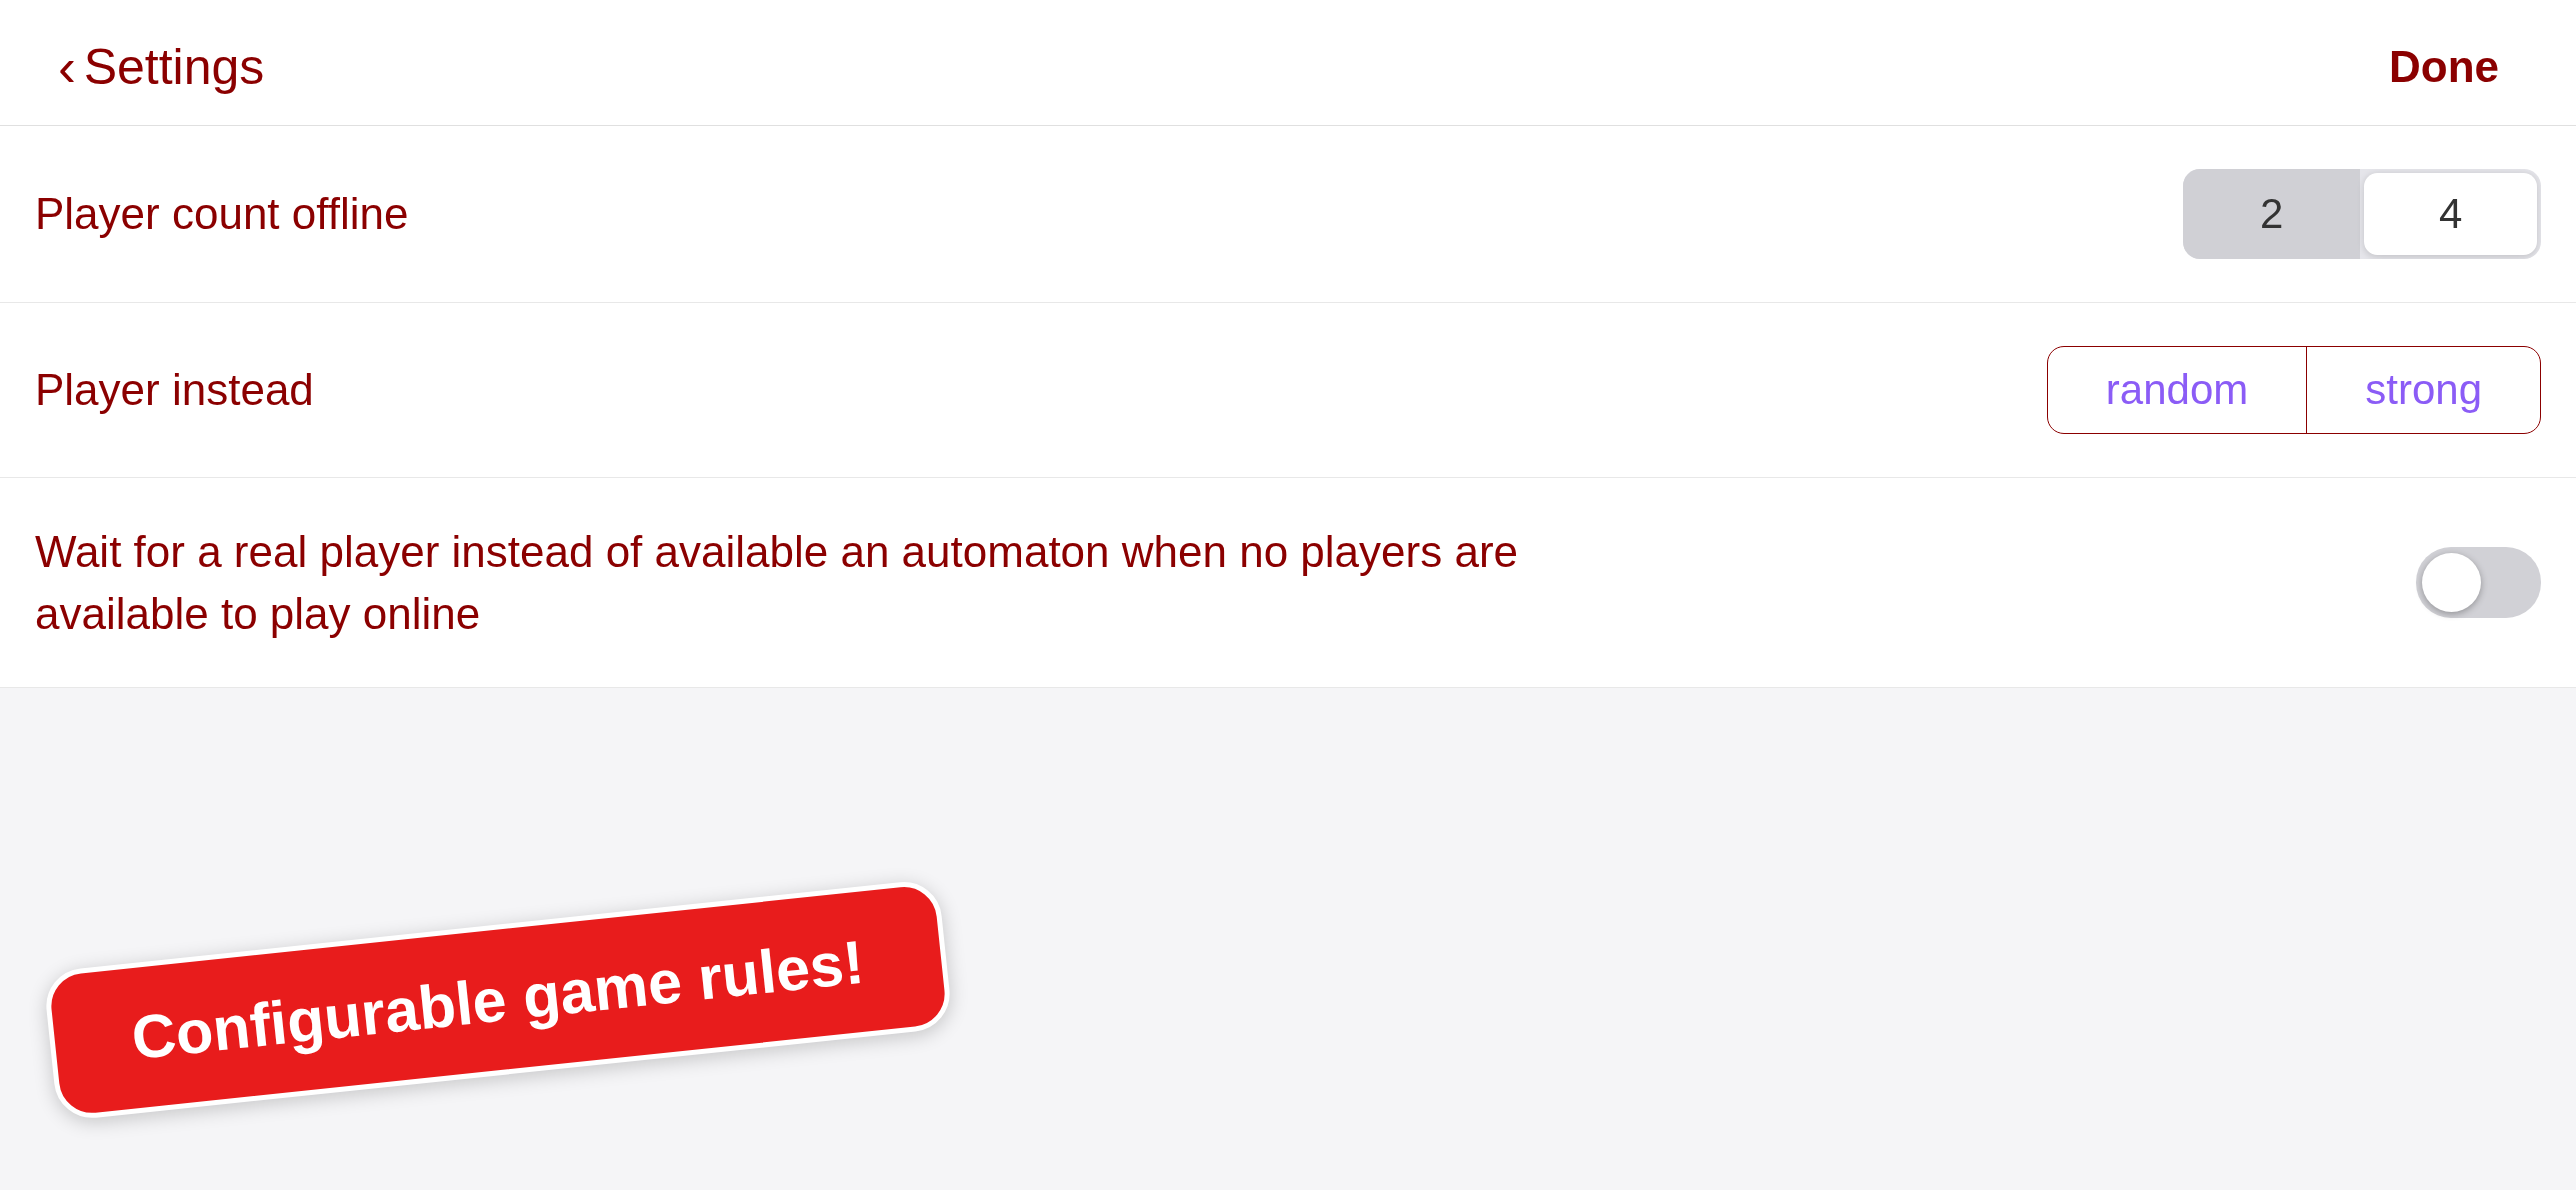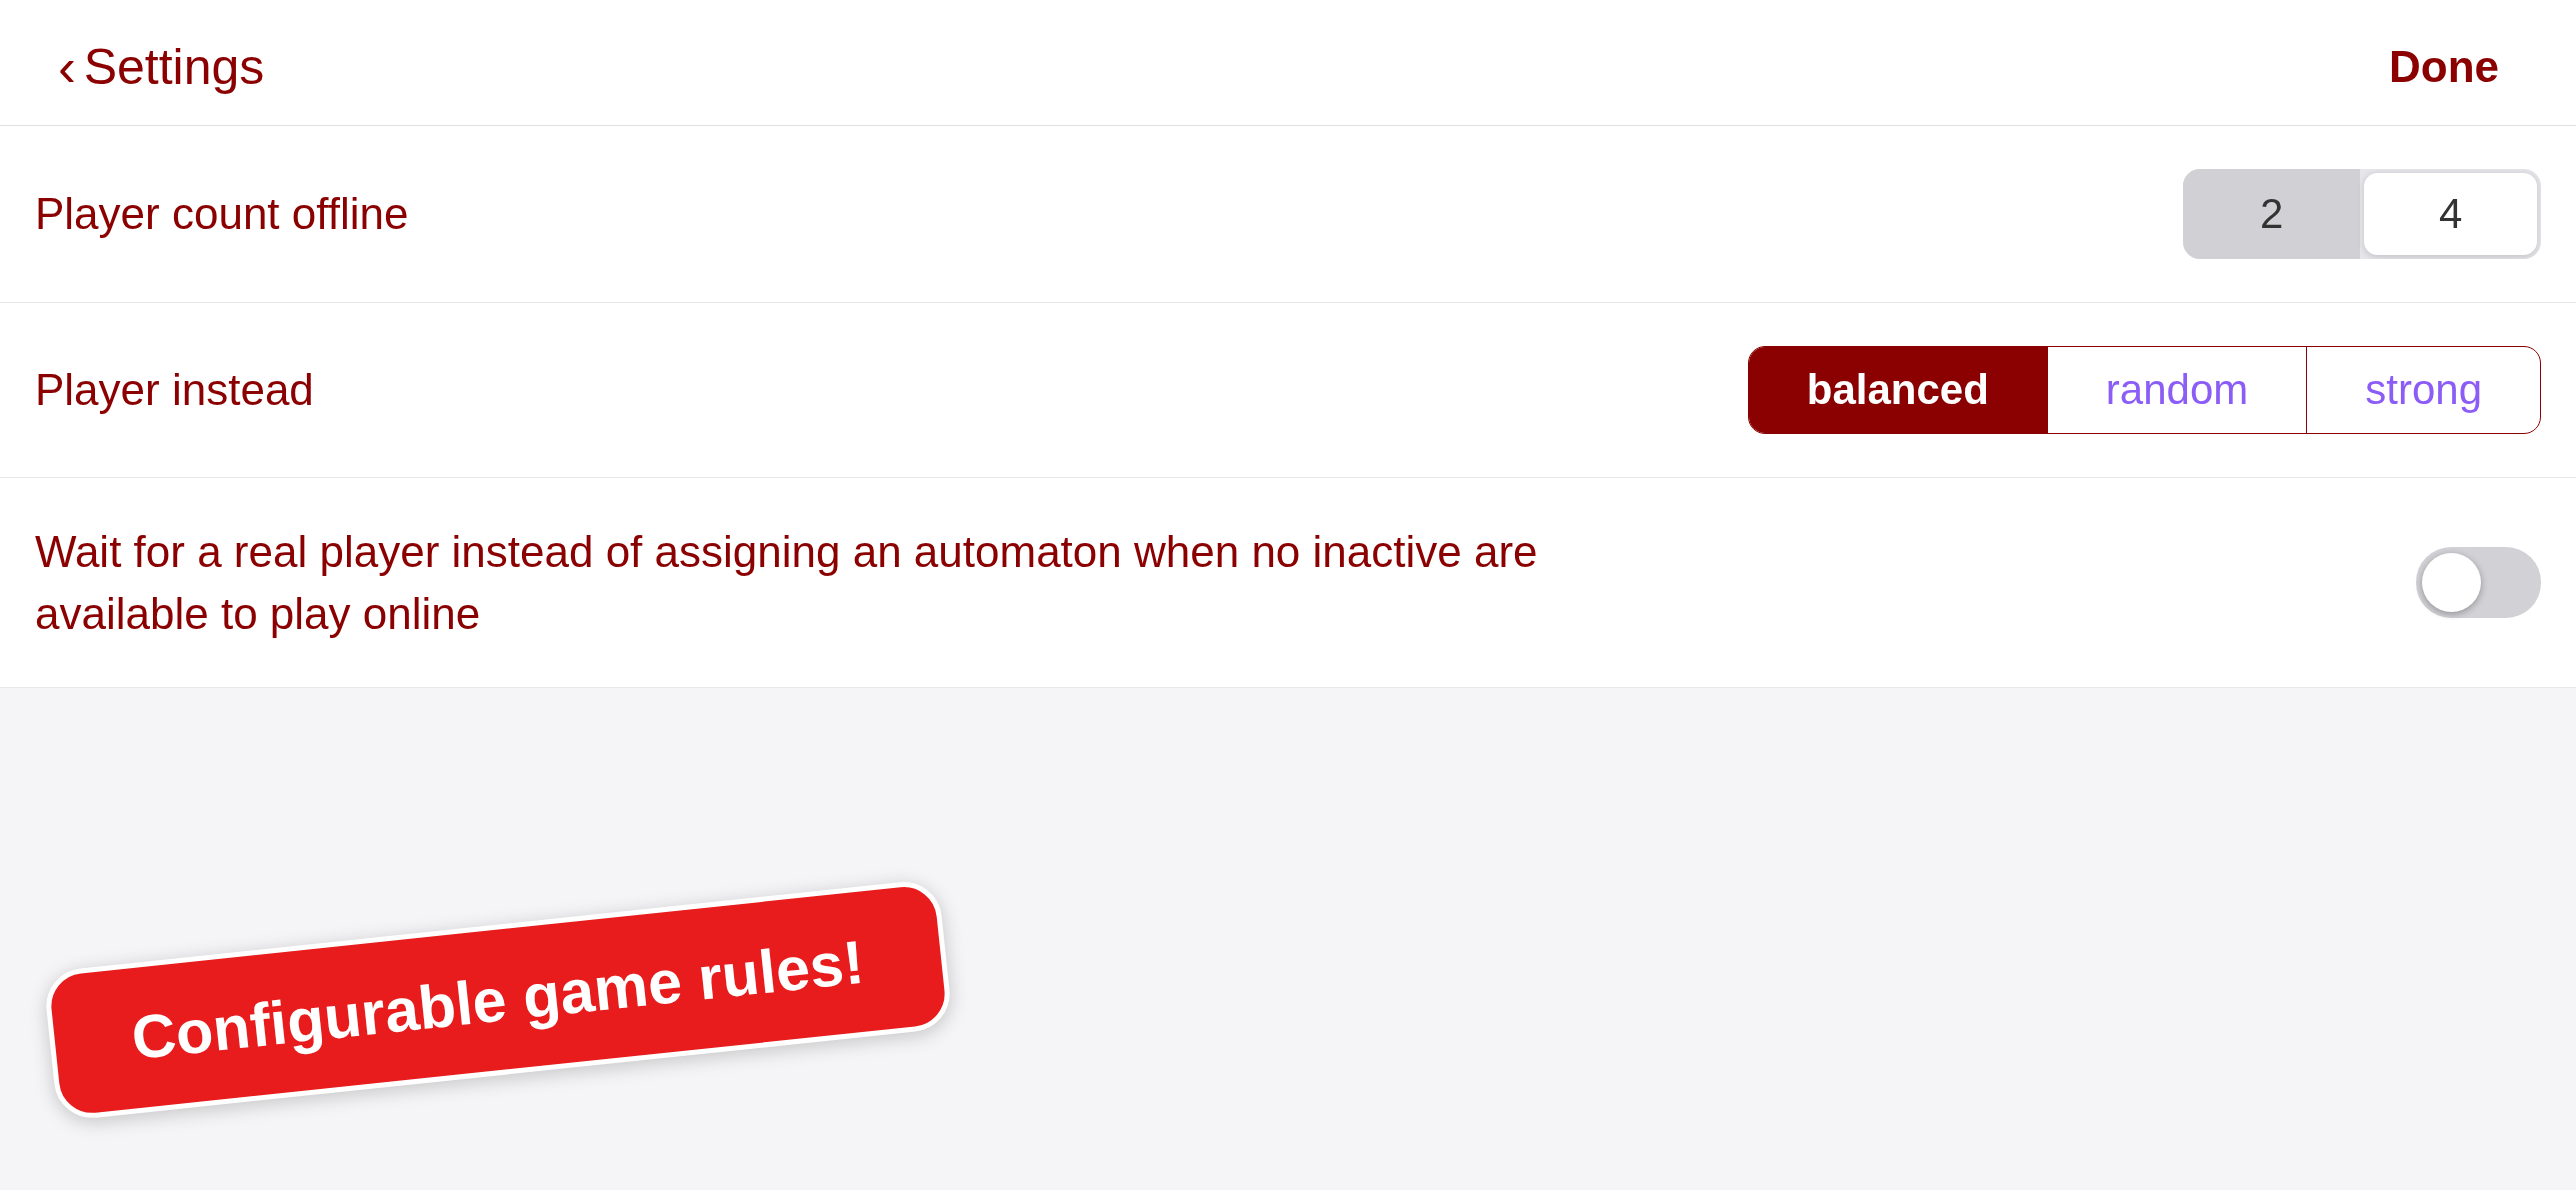--- a/index.html
+++ b/index.html
@@ -248,28 +248,27 @@
       <span class="row-label">Player count offline</span>
       <div class="count-control">
         <button class="count-segment active">2</button>
         <button class="count-segment active-white">4</button>
       </div>
     </div>
 
     <div class="settings-row">
       <span class="row-label">Player instead</span>
       <div class="strength-control">
-        <button class="strength-segment active">balanced</button>
         <button class="strength-segment">random</button>
         <button class="strength-segment">strong</button>
       </div>
     </div>
 
     <div class="settings-row tall">
-      <span class="row-label">Wait for a real player instead of assigning an automaton when no inactive are available to play online</span>
+      <span class="row-label">Wait for a real player instead of available an automaton when no players are available to play online</span>
       <div class="toggle">
         <div class="toggle-track off">
           <div class="toggle-knob"></div>
         </div>
       </div>
     </div>
 
 
 
   </div>

